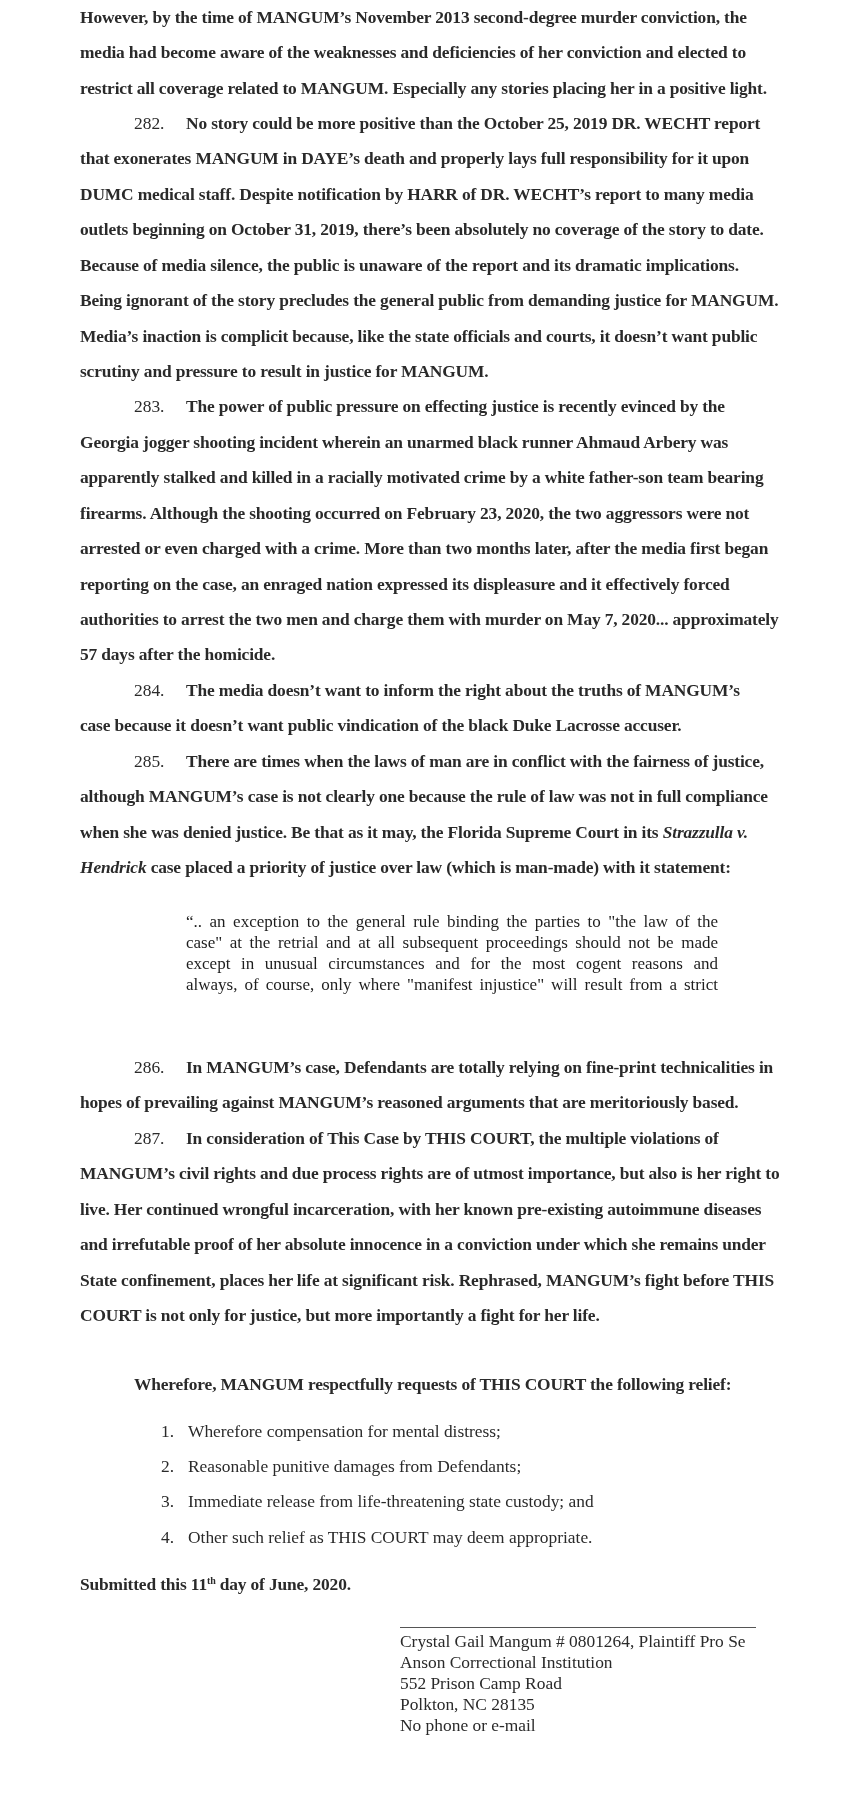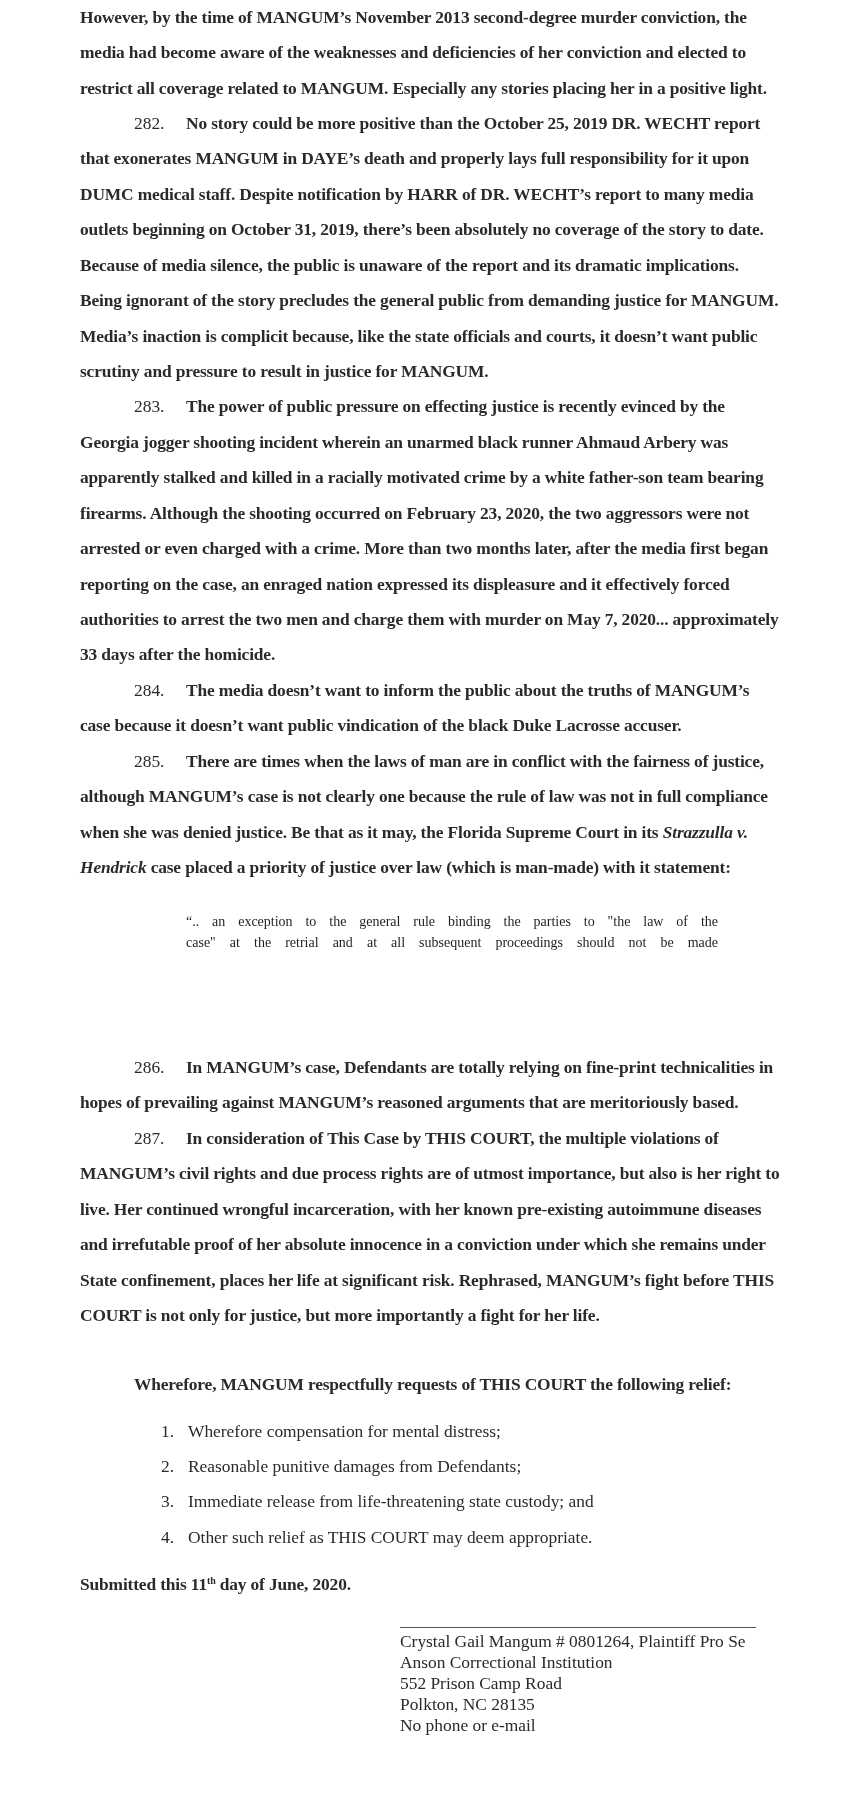--- a/index.html
+++ b/index.html
@@ -36,21 +36,21 @@
       font-size: 17.4px;
       line-height: 22px;
     }
     .ind {
       left: 106px;
     }
     .quote {
       position: absolute;
       left: 106px;
       width: 532px;
-      font-size: 14px;
+      font-size: 17px;
       line-height: 21px;
       text-align: justify;
       color: #1e1e1e;
     }
     .quote .ql {
       display: block;
       text-align: justify;
       text-align-last: justify;
       white-space: nowrap;
       height: 21px;
@@ -106,35 +106,37 @@
   <div class="line" style="top:360px">scrutiny and pressure to result in justice for MANGUM.</div>
 
   <div class="para-num" style="left:54px;top:395px">283.</div>
   <div class="line ind" style="top:395px">The power of public pressure on effecting justice is recently evinced by the</div>
   <div class="line" style="top:431px">Georgia jogger shooting incident wherein an unarmed black runner Ahmaud Arbery was</div>
   <div class="line" style="top:466px">apparently stalked and killed in a racially motivated crime by a white father-son team bearing</div>
   <div class="line" style="top:502px">firearms.  Although the shooting occurred on February 23, 2020, the two aggressors were not</div>
   <div class="line" style="top:537px">arrested or even charged with a crime.  More than two months later, after the media first began</div>
   <div class="line" style="top:573px">reporting on the case, an enraged nation expressed its displeasure and it effectively forced</div>
   <div class="line" style="top:608px">authorities to arrest the two men and charge them with murder on May 7, 2020... approximately</div>
-  <div class="line" style="top:643px">33 days after the homicide.</div>
+  <div class="line" style="top:643px">57 days after the homicide.</div>
 
   <div class="para-num" style="left:54px;top:679px">284.</div>
-  <div class="line ind" style="top:679px">The media doesn’t want to inform the public about the truths of MANGUM’s</div>
+  <div class="line ind" style="top:679px">The media doesn’t want to inform the right about the truths of MANGUM’s</div>
   <div class="line" style="top:714px">case because it doesn’t want public vindication of the black Duke Lacrosse accuser.</div>
 
   <div class="para-num" style="left:54px;top:750px">285.</div>
   <div class="line ind" style="top:750px">There are times when the laws of man are in conflict with the fairness of justice,</div>
   <div class="line" style="top:785px">although MANGUM’s case is not clearly one because the rule of law was not in full compliance</div>
   <div class="line" style="top:821px"><span>when she was denied justice.  Be that as it may, the Florida Supreme Court in its </span><em>Strazzulla v.</em></div>
   <div class="line" style="top:856px"><em>Hendrick</em><span> case placed a priority of justice over law (which is man-made) with it statement:</span></div>
 
   <div class="quote" style="top:911px">
     <span class="ql">“.. an exception to the general rule binding the parties to "the law of the</span>
     <span class="ql">case" at the retrial and at all subsequent proceedings should not be made</span>
+    <span class="ql">except in unusual circumstances and for the most cogent reasons and</span>
+    <span class="ql">always, of course, only where "manifest injustice" will result from a strict</span>
   </div>
 
   <div class="para-num" style="left:54px;top:1056px">286.</div>
   <div class="line ind" style="top:1056px">In MANGUM’s case, Defendants are totally relying on fine-print technicalities in</div>
   <div class="line" style="top:1091px">hopes of prevailing against MANGUM’s reasoned arguments that are meritoriously based.</div>
 
   <div class="para-num" style="left:54px;top:1127px">287.</div>
   <div class="line ind" style="top:1127px">In consideration of This Case by THIS COURT, the multiple violations of</div>
   <div class="line" style="top:1162px">MANGUM’s civil rights and due process rights are of utmost importance, but also is her right to</div>
   <div class="line" style="top:1198px">live.  Her continued wrongful incarceration, with her known pre-existing autoimmune diseases</div>

